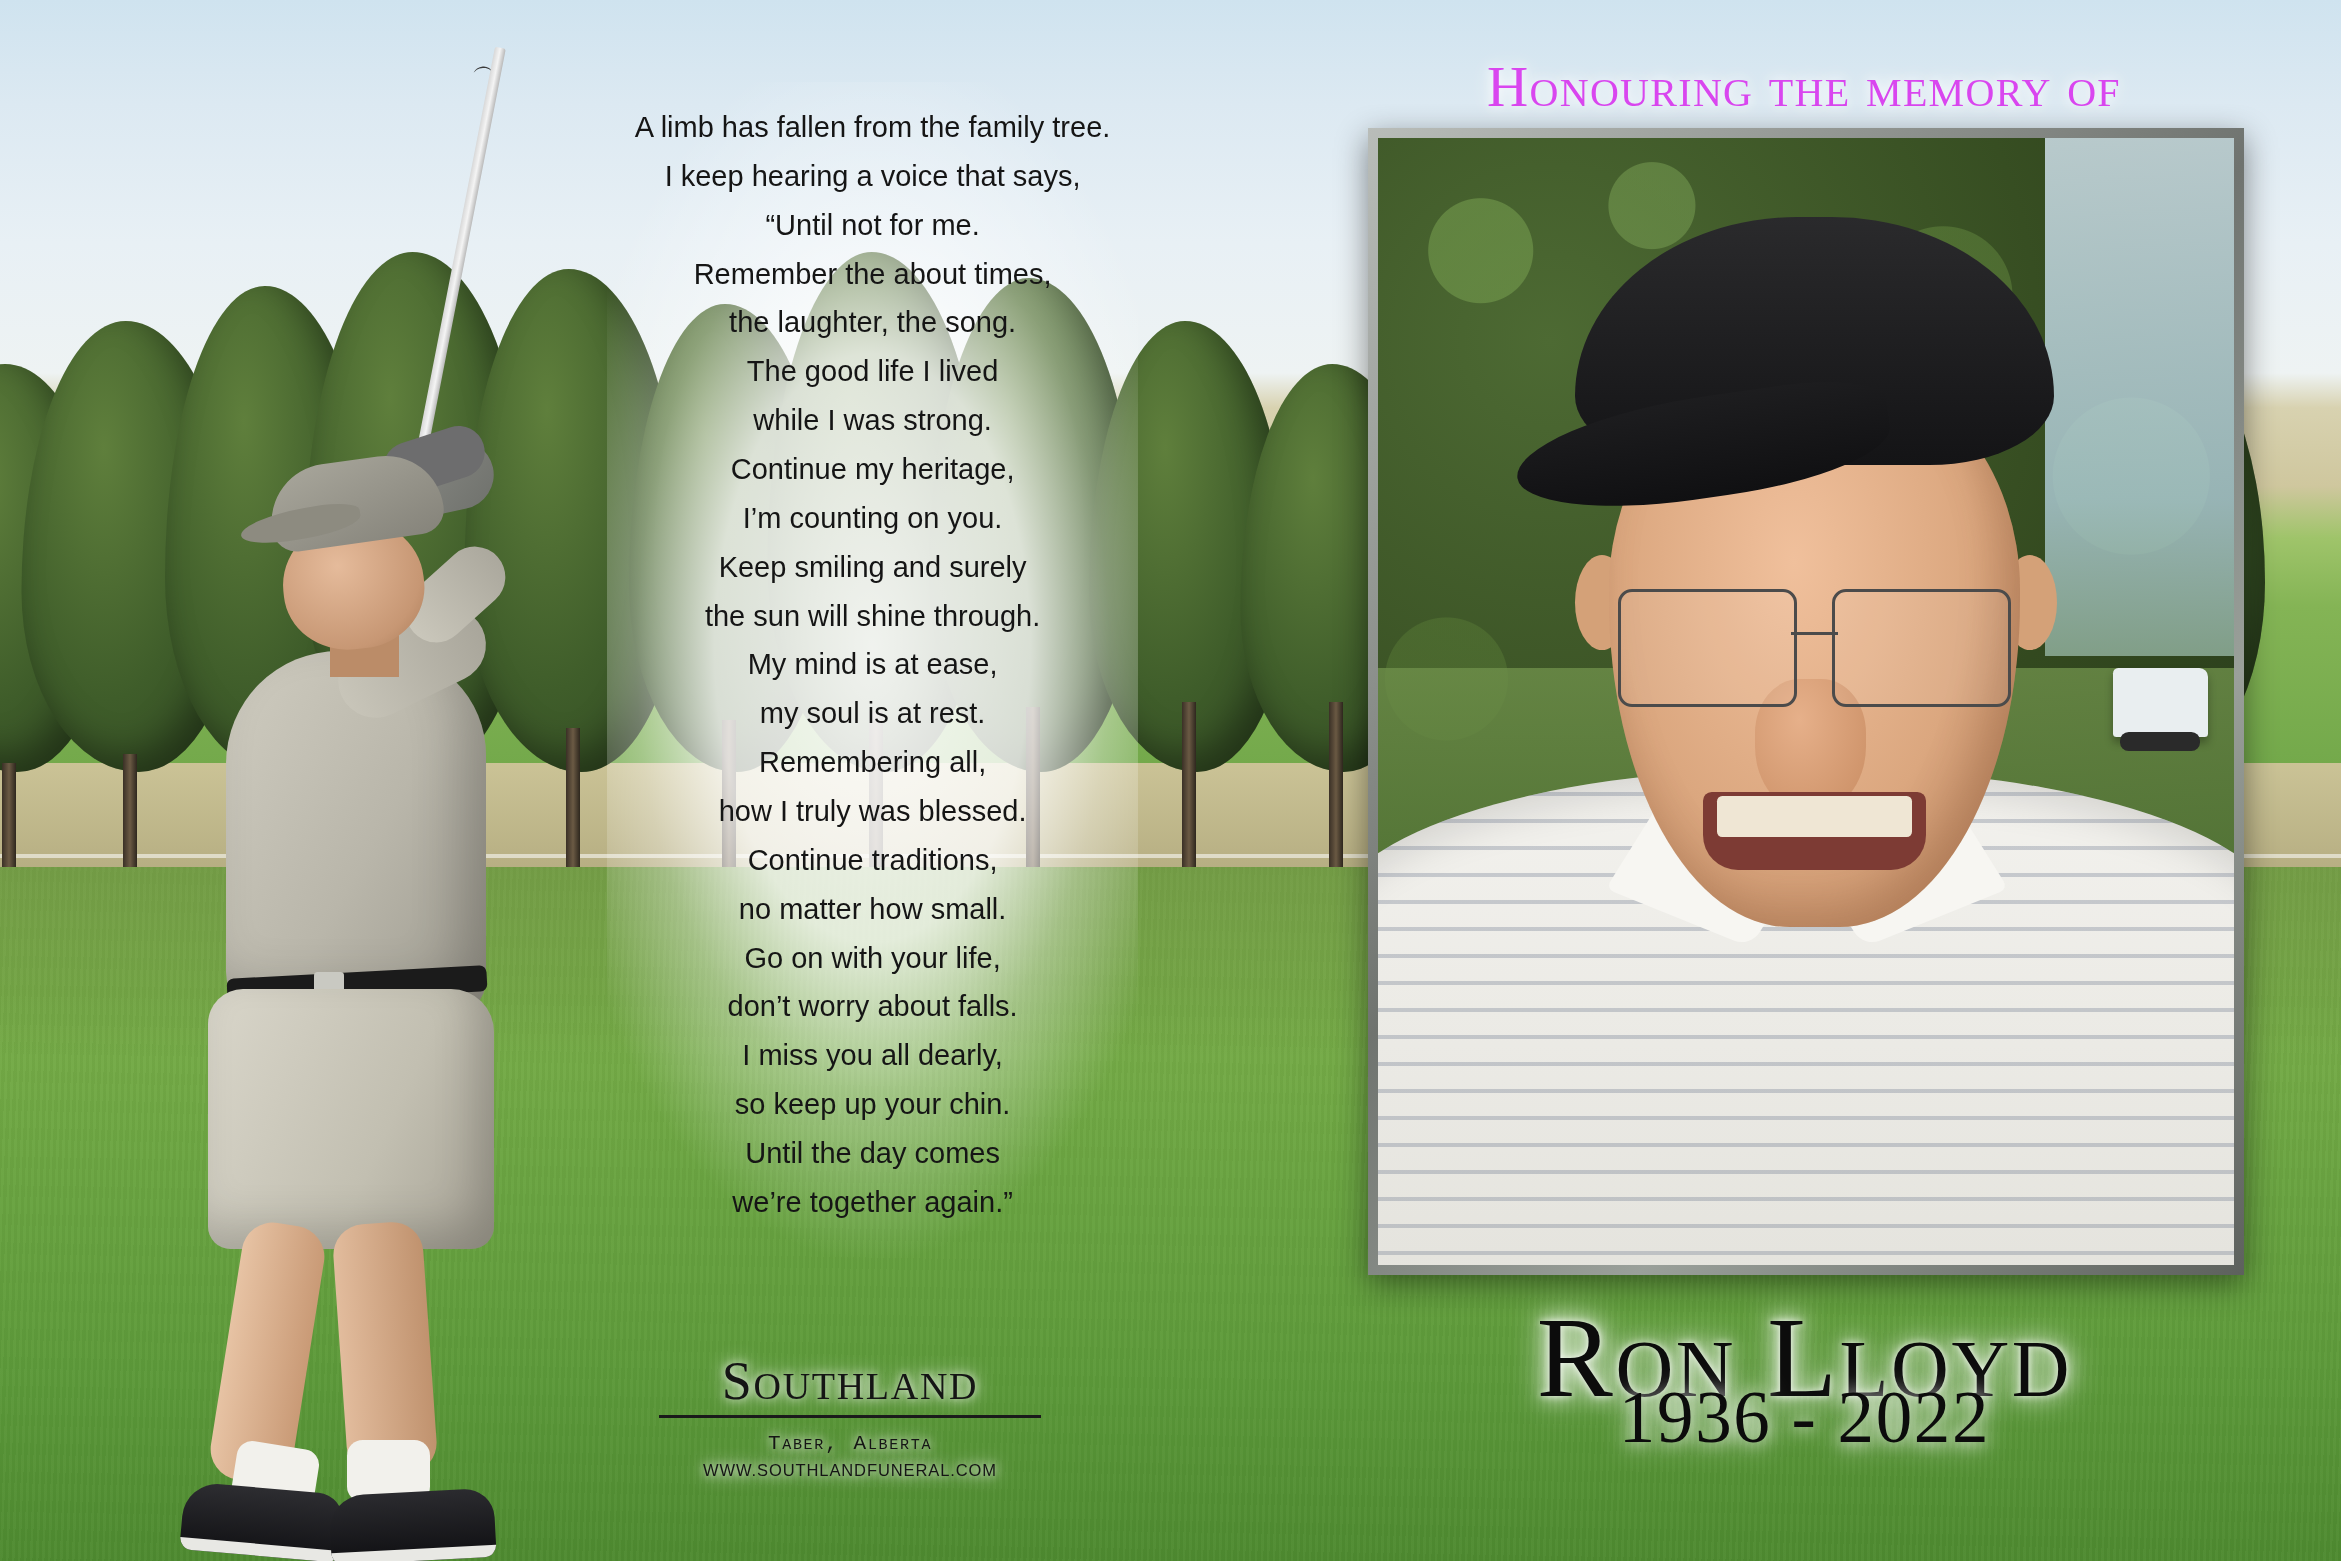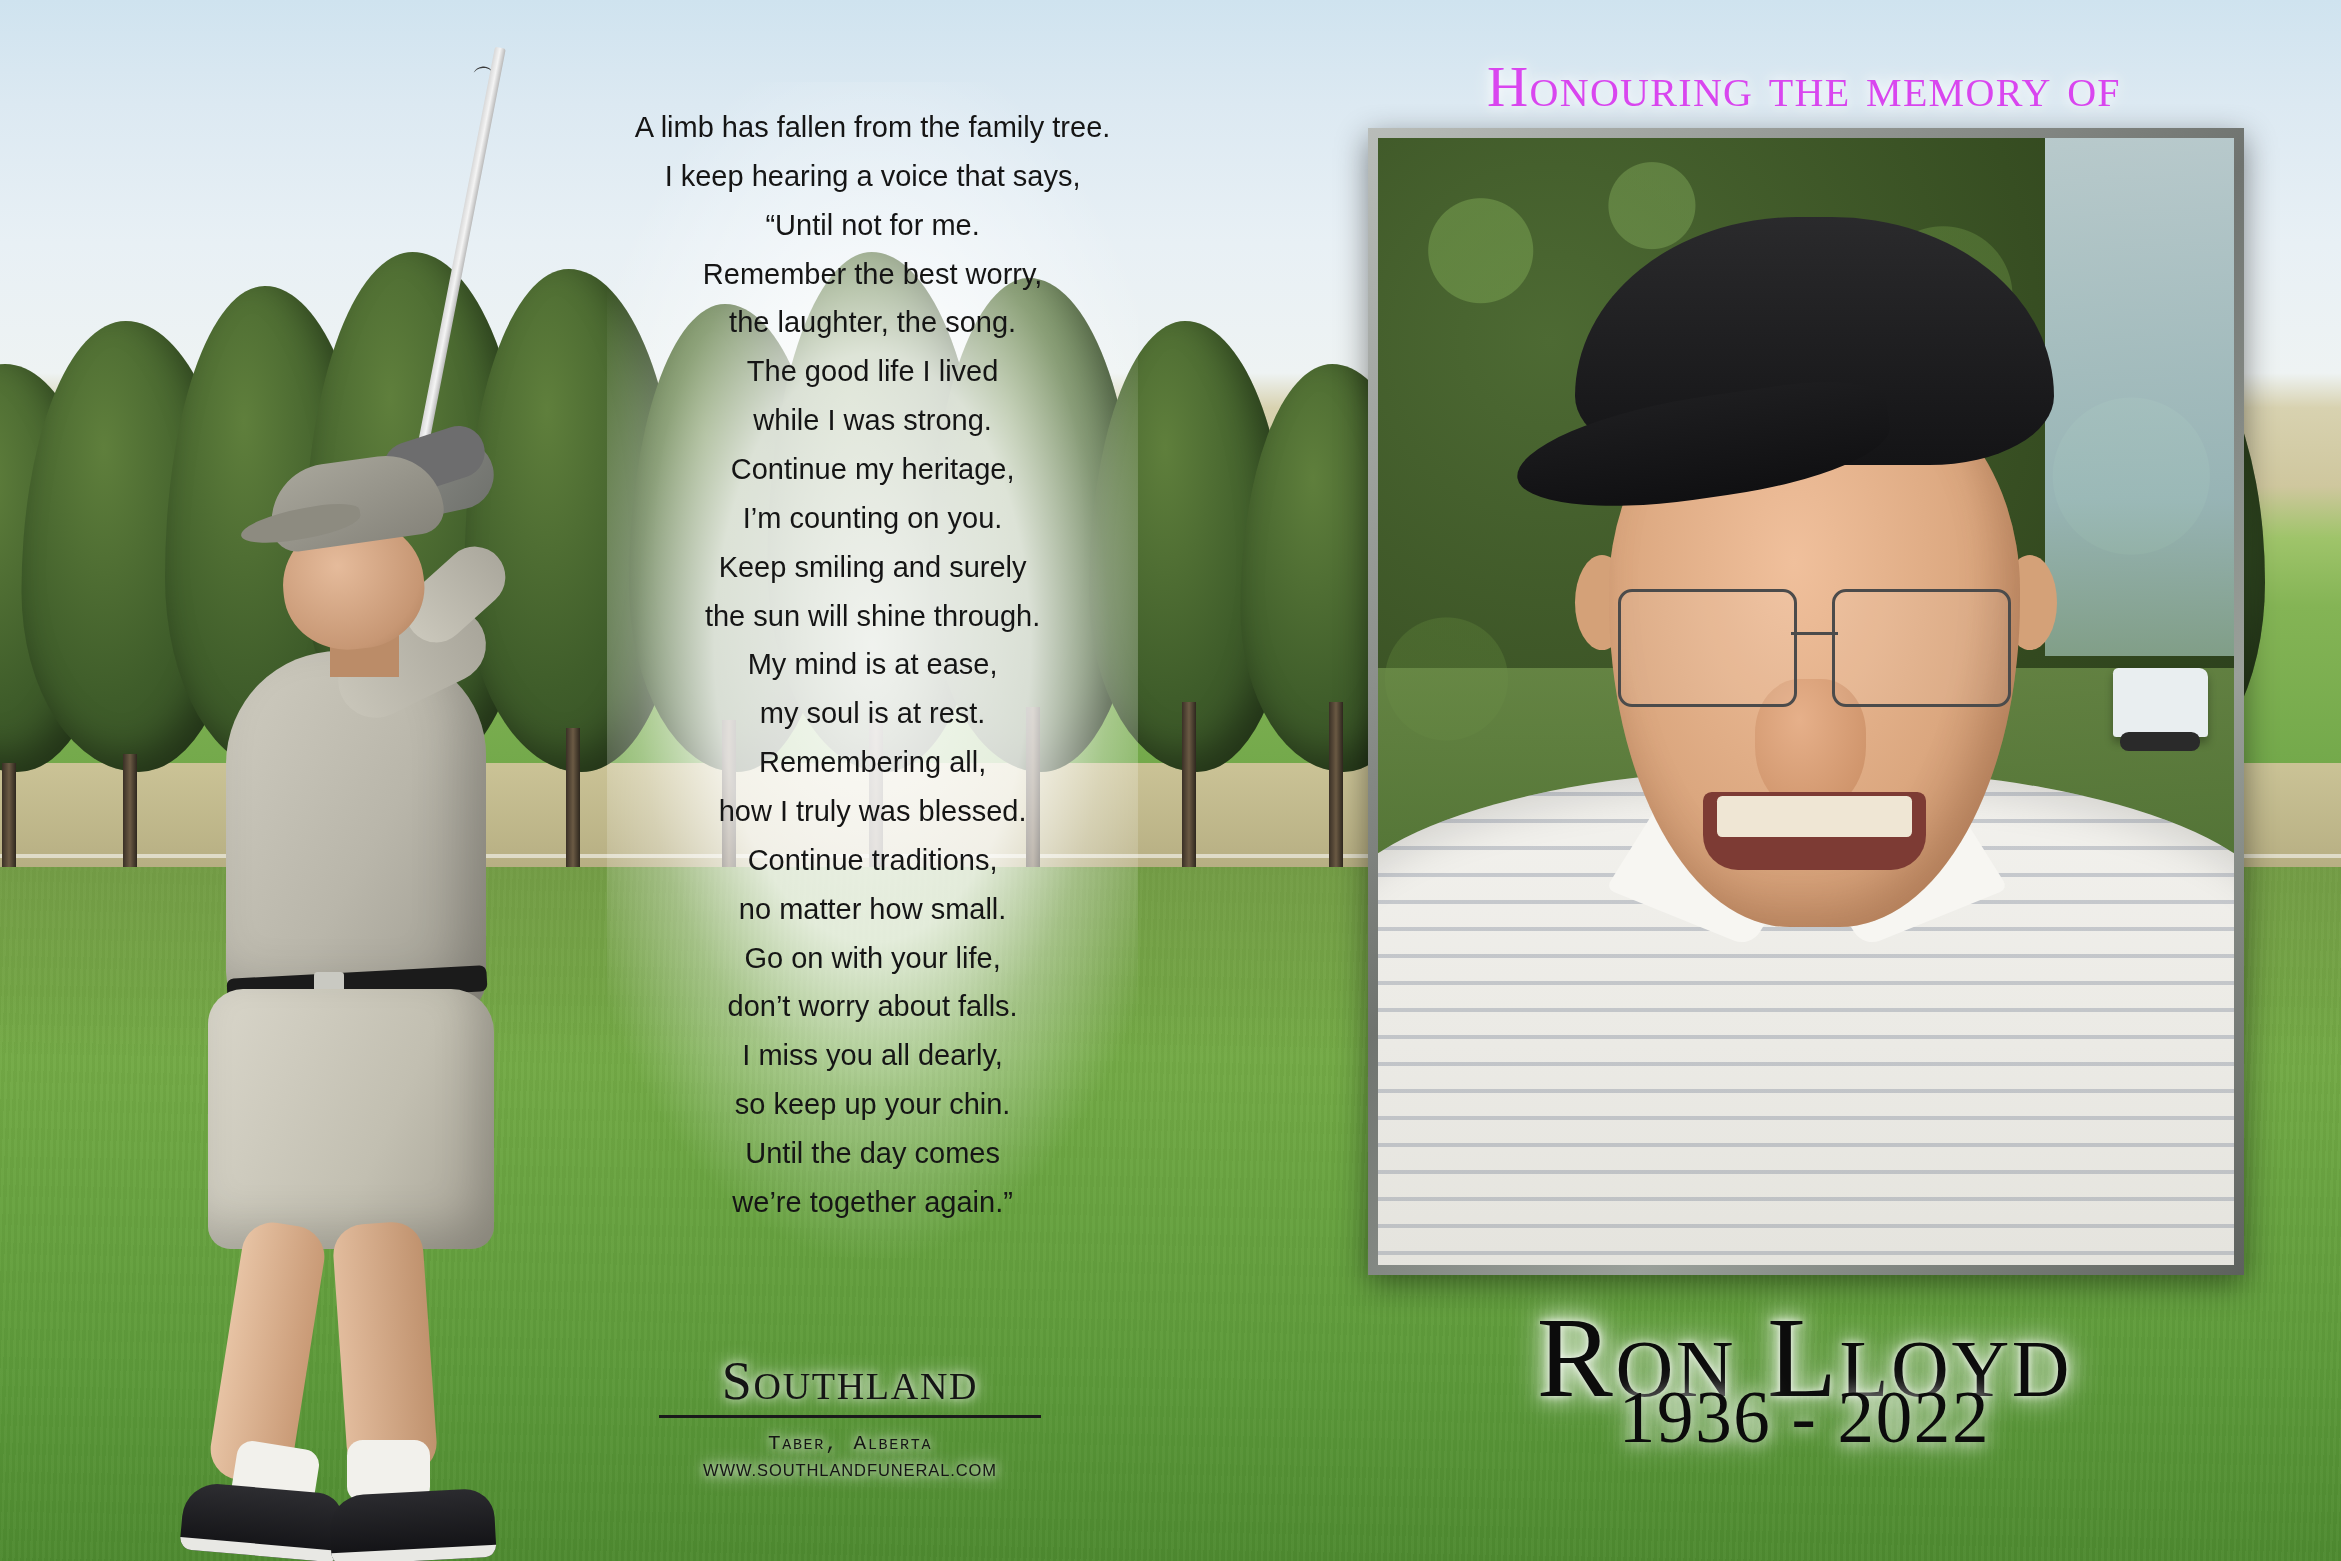--- a/index.html
+++ b/index.html
@@ -593,21 +593,21 @@
       </div>
     <div class="g-shoe-r">
         <div class="g-shoe-sole"></div>
       </div>
   </div>
 
   <div class="poem-panel">
     <div class="line">A limb has fallen from the family tree.</div>
     <div class="line">I keep hearing a voice that says,</div>
     <div class="line">“Until not for me.</div>
-    <div class="line">Remember the best worry,</div>
+    <div class="line">Remember the about times,</div>
     <div class="line">the laughter, the song.</div>
     <div class="line">The good life I lived</div>
     <div class="line">while I was strong.</div>
     <div class="line">Continue my heritage,</div>
     <div class="line">I’m counting on you.</div>
     <div class="line">Keep smiling and surely</div>
     <div class="line">the sun will shine through.</div>
     <div class="line">My mind is at ease,</div>
     <div class="line">my soul is at rest.</div>
     <div class="line">Remembering all,</div>

